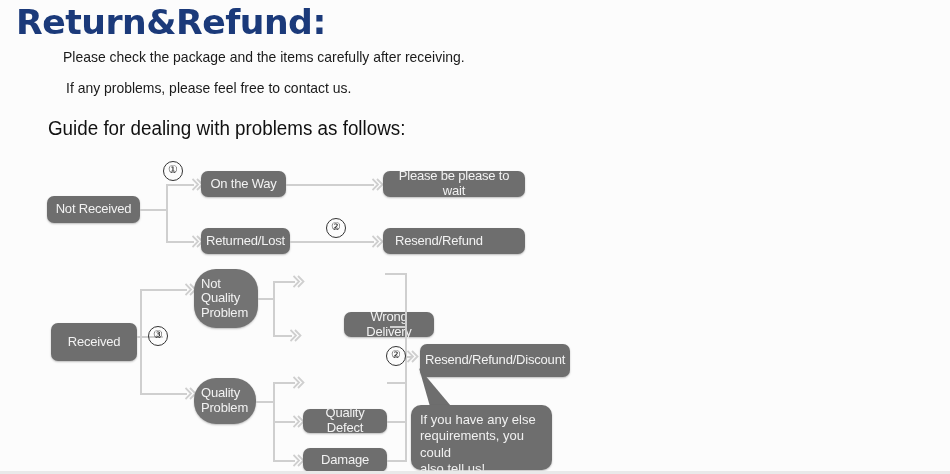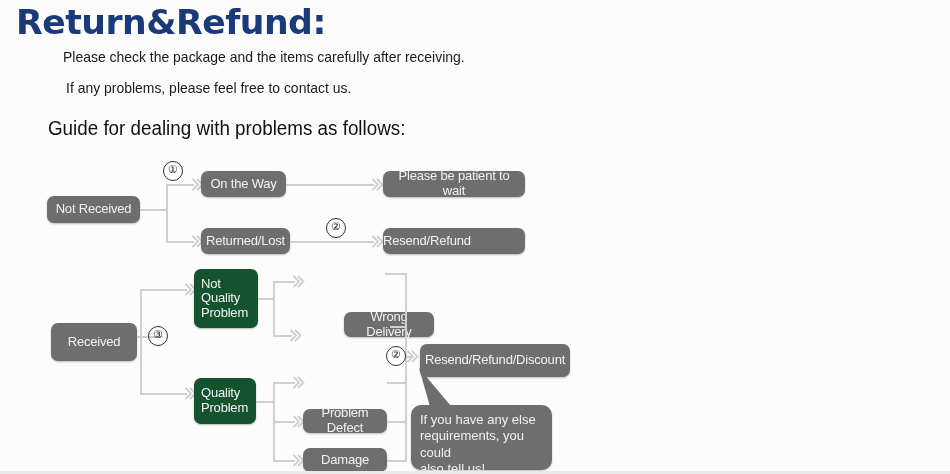--- a/index.html
+++ b/index.html
@@ -38,21 +38,21 @@
     position:absolute;box-sizing:border-box;
     background:#6e6e6e;color:#f2f2f2;
     border-radius:7px;
     display:flex;align-items:center;
     font-size:13px;line-height:1.12;
     padding:0 7px;
     box-shadow:0 1px 2px rgba(0,0,0,.25);
     white-space:pre-line;
     letter-spacing:-0.2px;
   }
-  .node.dark{background:#14532d;}
+  .node.dark{background:#737373;border-radius:22px;}
   .node.center{justify-content:center;text-align:center;}
   .node.ml{justify-content:flex-start;text-align:left;}
 
   .marker{
     position:absolute;
     width:18px;height:18px;border-radius:50%;
     border:1.4px solid #333;color:#222;
     font-size:11px;line-height:15px;text-align:center;
     background:transparent;
   }
@@ -121,22 +121,22 @@
 
     <div class="hl" style="left:290px;top:91px;width:84px;"></div>
     <div class="arrow" style="left:372px;top:85px;">
       <svg width="12" height="13" viewBox="0 0 12 13">
           <path d="M0.5 1 L6 6.5 L0.5 12 M5 1 L10.5 6.5 L5 12" fill="none" stroke="#cfcfcf" stroke-width="1.8"></path>
         </svg>
     </div>
 
     <div class="marker" style="left:326px;top:68px;">②</div>
 
-    <div class="node center" style="left:383px;top:21px;width:142px;height:26px;">Please be patient to wait</div>
-    <div class="node ml" style="left:383px;top:78px;width:142px;height:26px;padding-left:0;">Resend/Refund</div>
+    <div class="node center" style="left:383px;top:21px;width:142px;height:26px;">Please be please to wait</div>
+    <div class="node ml" style="left:383px;top:78px;width:142px;height:26px;padding-left:12px;">Resend/Refund</div>
 
     <div class="node center" style="left:51px;top:173px;width:86px;height:38px;">Received</div>
 
     <div class="hl" style="left:137px;top:186px;width:26px;"></div>
     <div class="vl" style="left:140px;top:139px;height:105px;"></div>
 
     <div class="hl" style="left:140px;top:139px;width:47px;"></div>
     <div class="arrow" style="left:185px;top:133px;">
       <svg width="12" height="13" viewBox="0 0 12 13">
           <path d="M0.5 1 L6 6.5 L0.5 12 M5 1 L10.5 6.5 L5 12" fill="none" stroke="#cfcfcf" stroke-width="1.8"></path>
@@ -189,21 +189,21 @@
           <path d="M0.5 1 L6 6.5 L0.5 12 M5 1 L10.5 6.5 L5 12" fill="none" stroke="#cfcfcf" stroke-width="1.8"></path>
         </svg>
     </div>
     <div class="hl" style="left:273px;top:310px;width:22px;"></div>
     <div class="arrow" style="left:293px;top:304px;">
       <svg width="12" height="13" viewBox="0 0 12 13">
           <path d="M0.5 1 L6 6.5 L0.5 12 M5 1 L10.5 6.5 L5 12" fill="none" stroke="#cfcfcf" stroke-width="1.8"></path>
         </svg>
     </div>
 
-    <div class="node center" style="left:303px;top:259px;width:84px;height:24px;">Problem Defect</div>
+    <div class="node center" style="left:303px;top:259px;width:84px;height:24px;">Quality Defect</div>
     <div class="node center" style="left:303px;top:298px;width:84px;height:24px;">Damage</div>
 
     <div class="hl" style="left:385px;top:123px;width:22px;"></div>
     <div class="hl" style="left:390px;top:176px;width:17px;"></div>
     <div class="hl" style="left:387px;top:232px;width:20px;"></div>
     <div class="hl" style="left:387px;top:271px;width:20px;"></div>
     <div class="hl" style="left:387px;top:310px;width:20px;"></div>
     <div class="vl" style="left:405px;top:123px;height:188px;"></div>
     <div class="hl" style="left:405px;top:206px;width:8px;"></div>
     <div class="arrow" style="left:407px;top:200px;">

